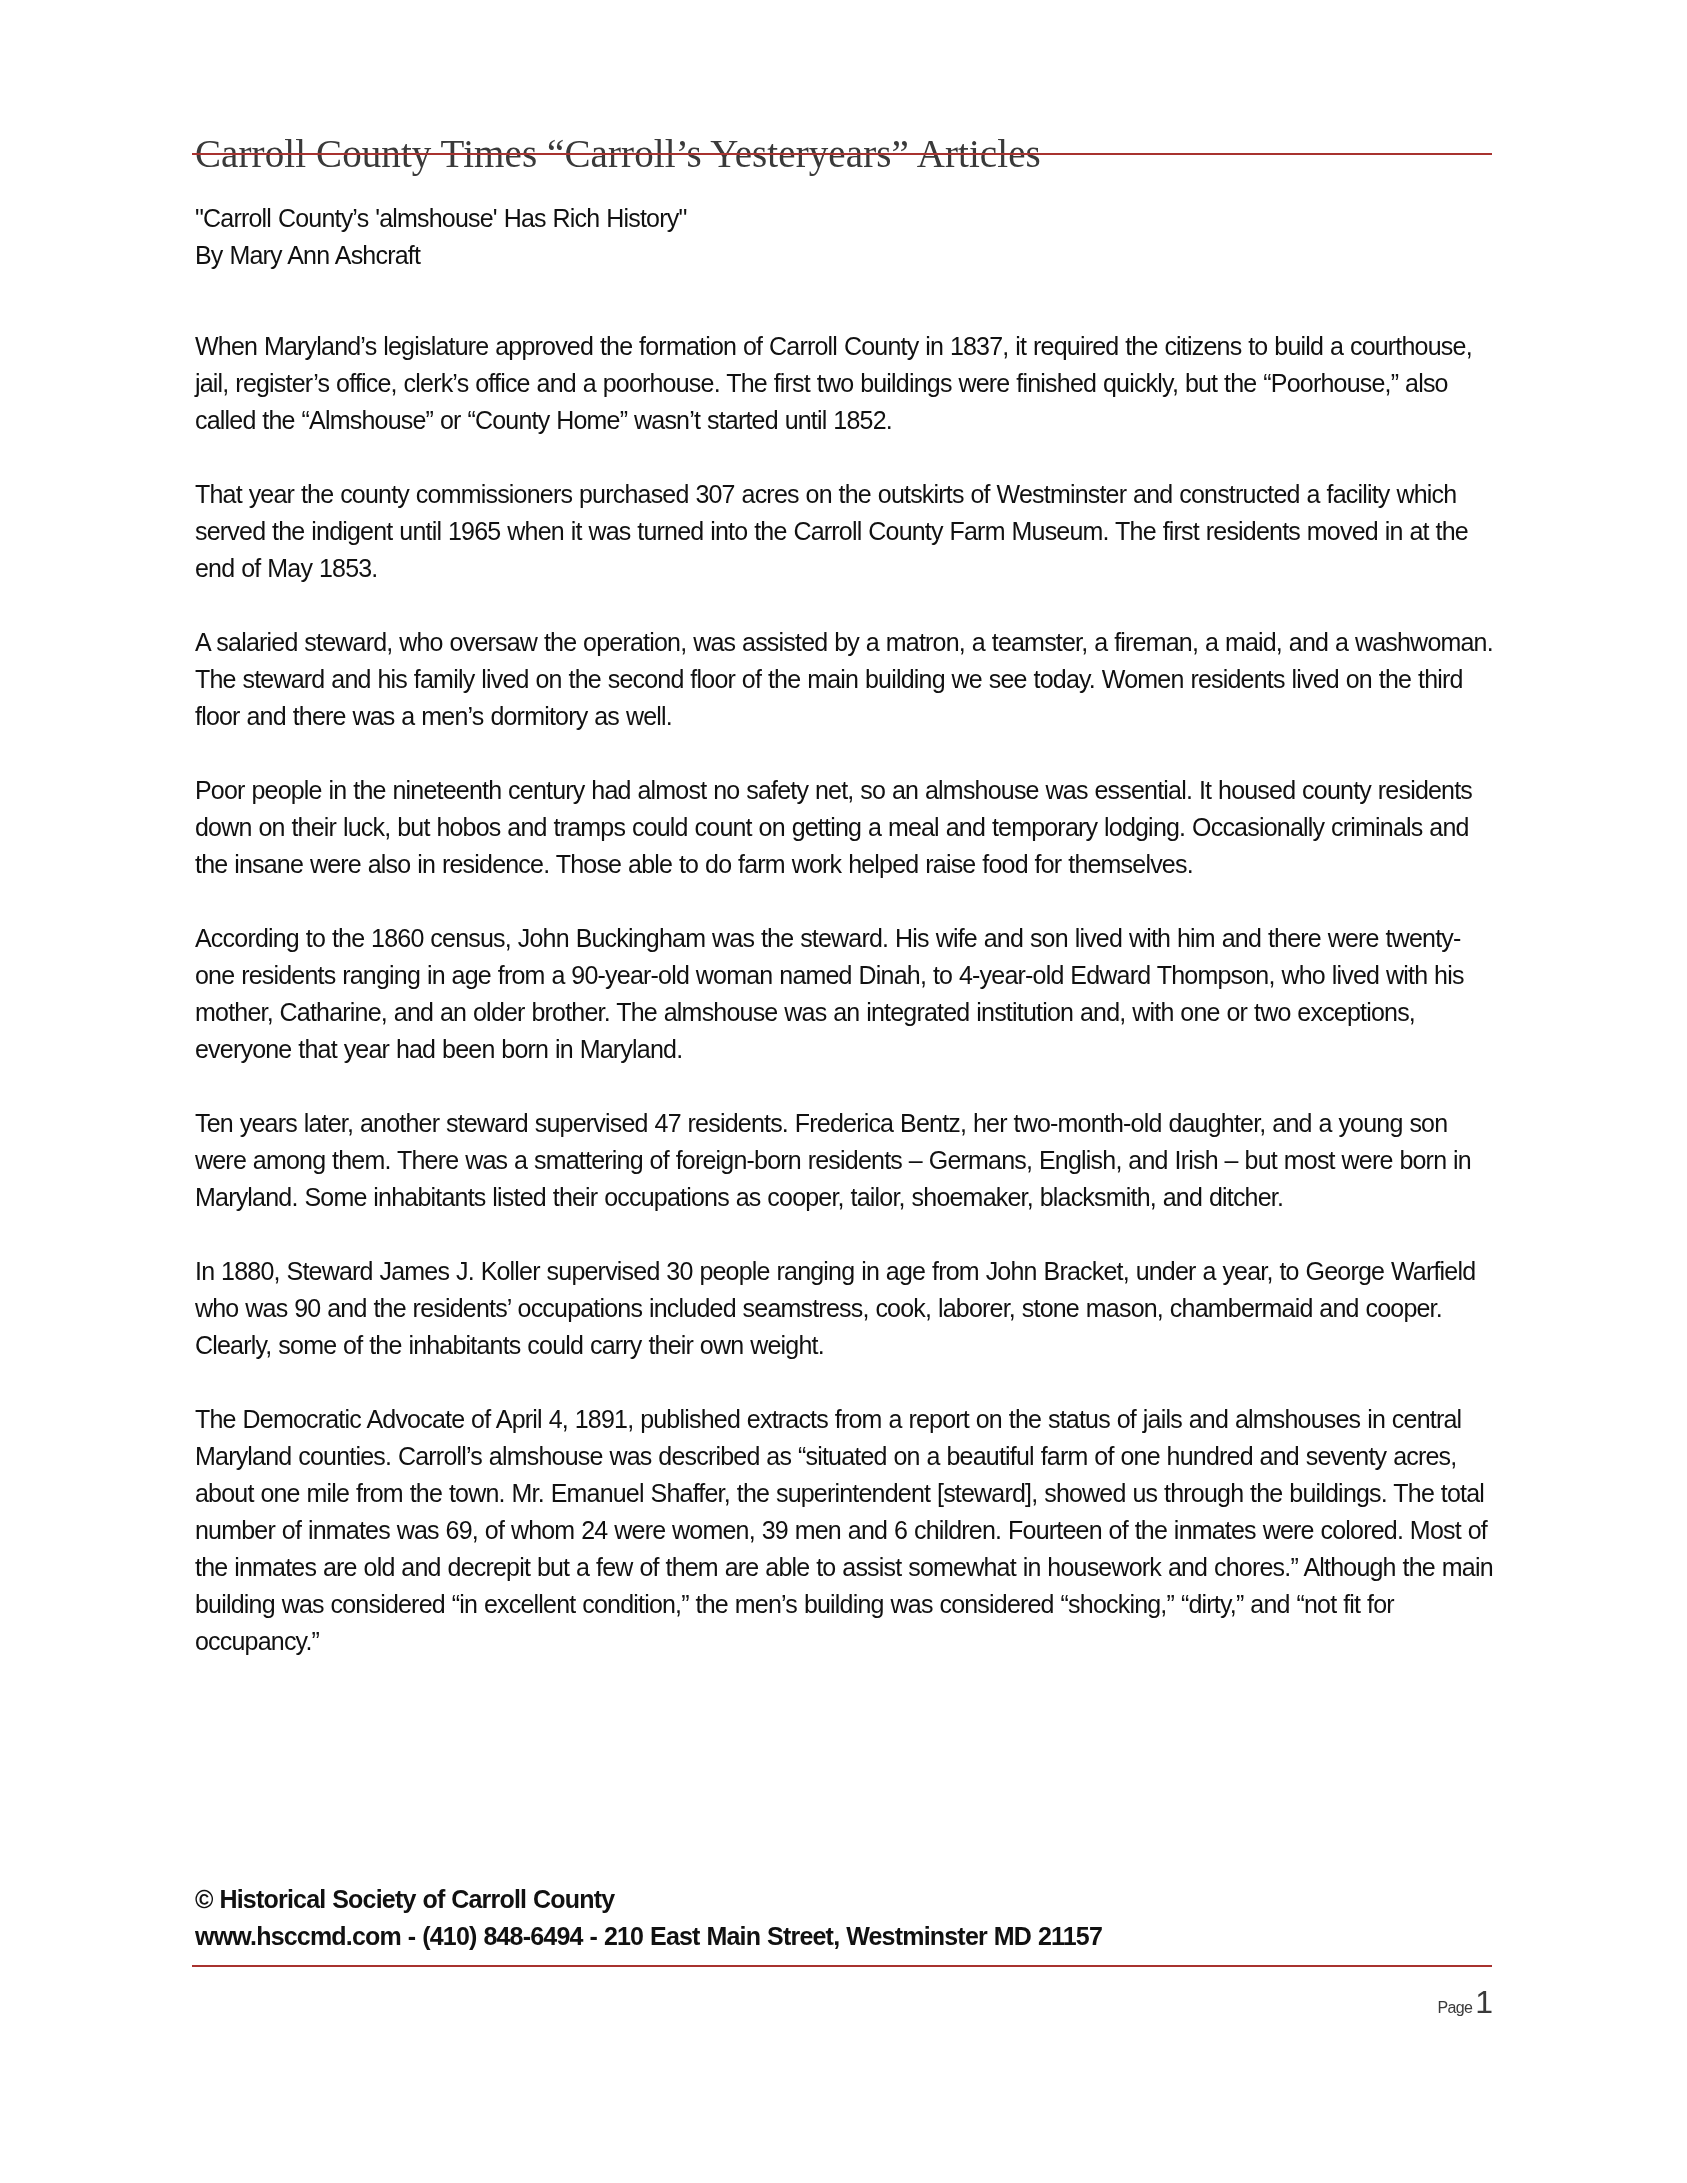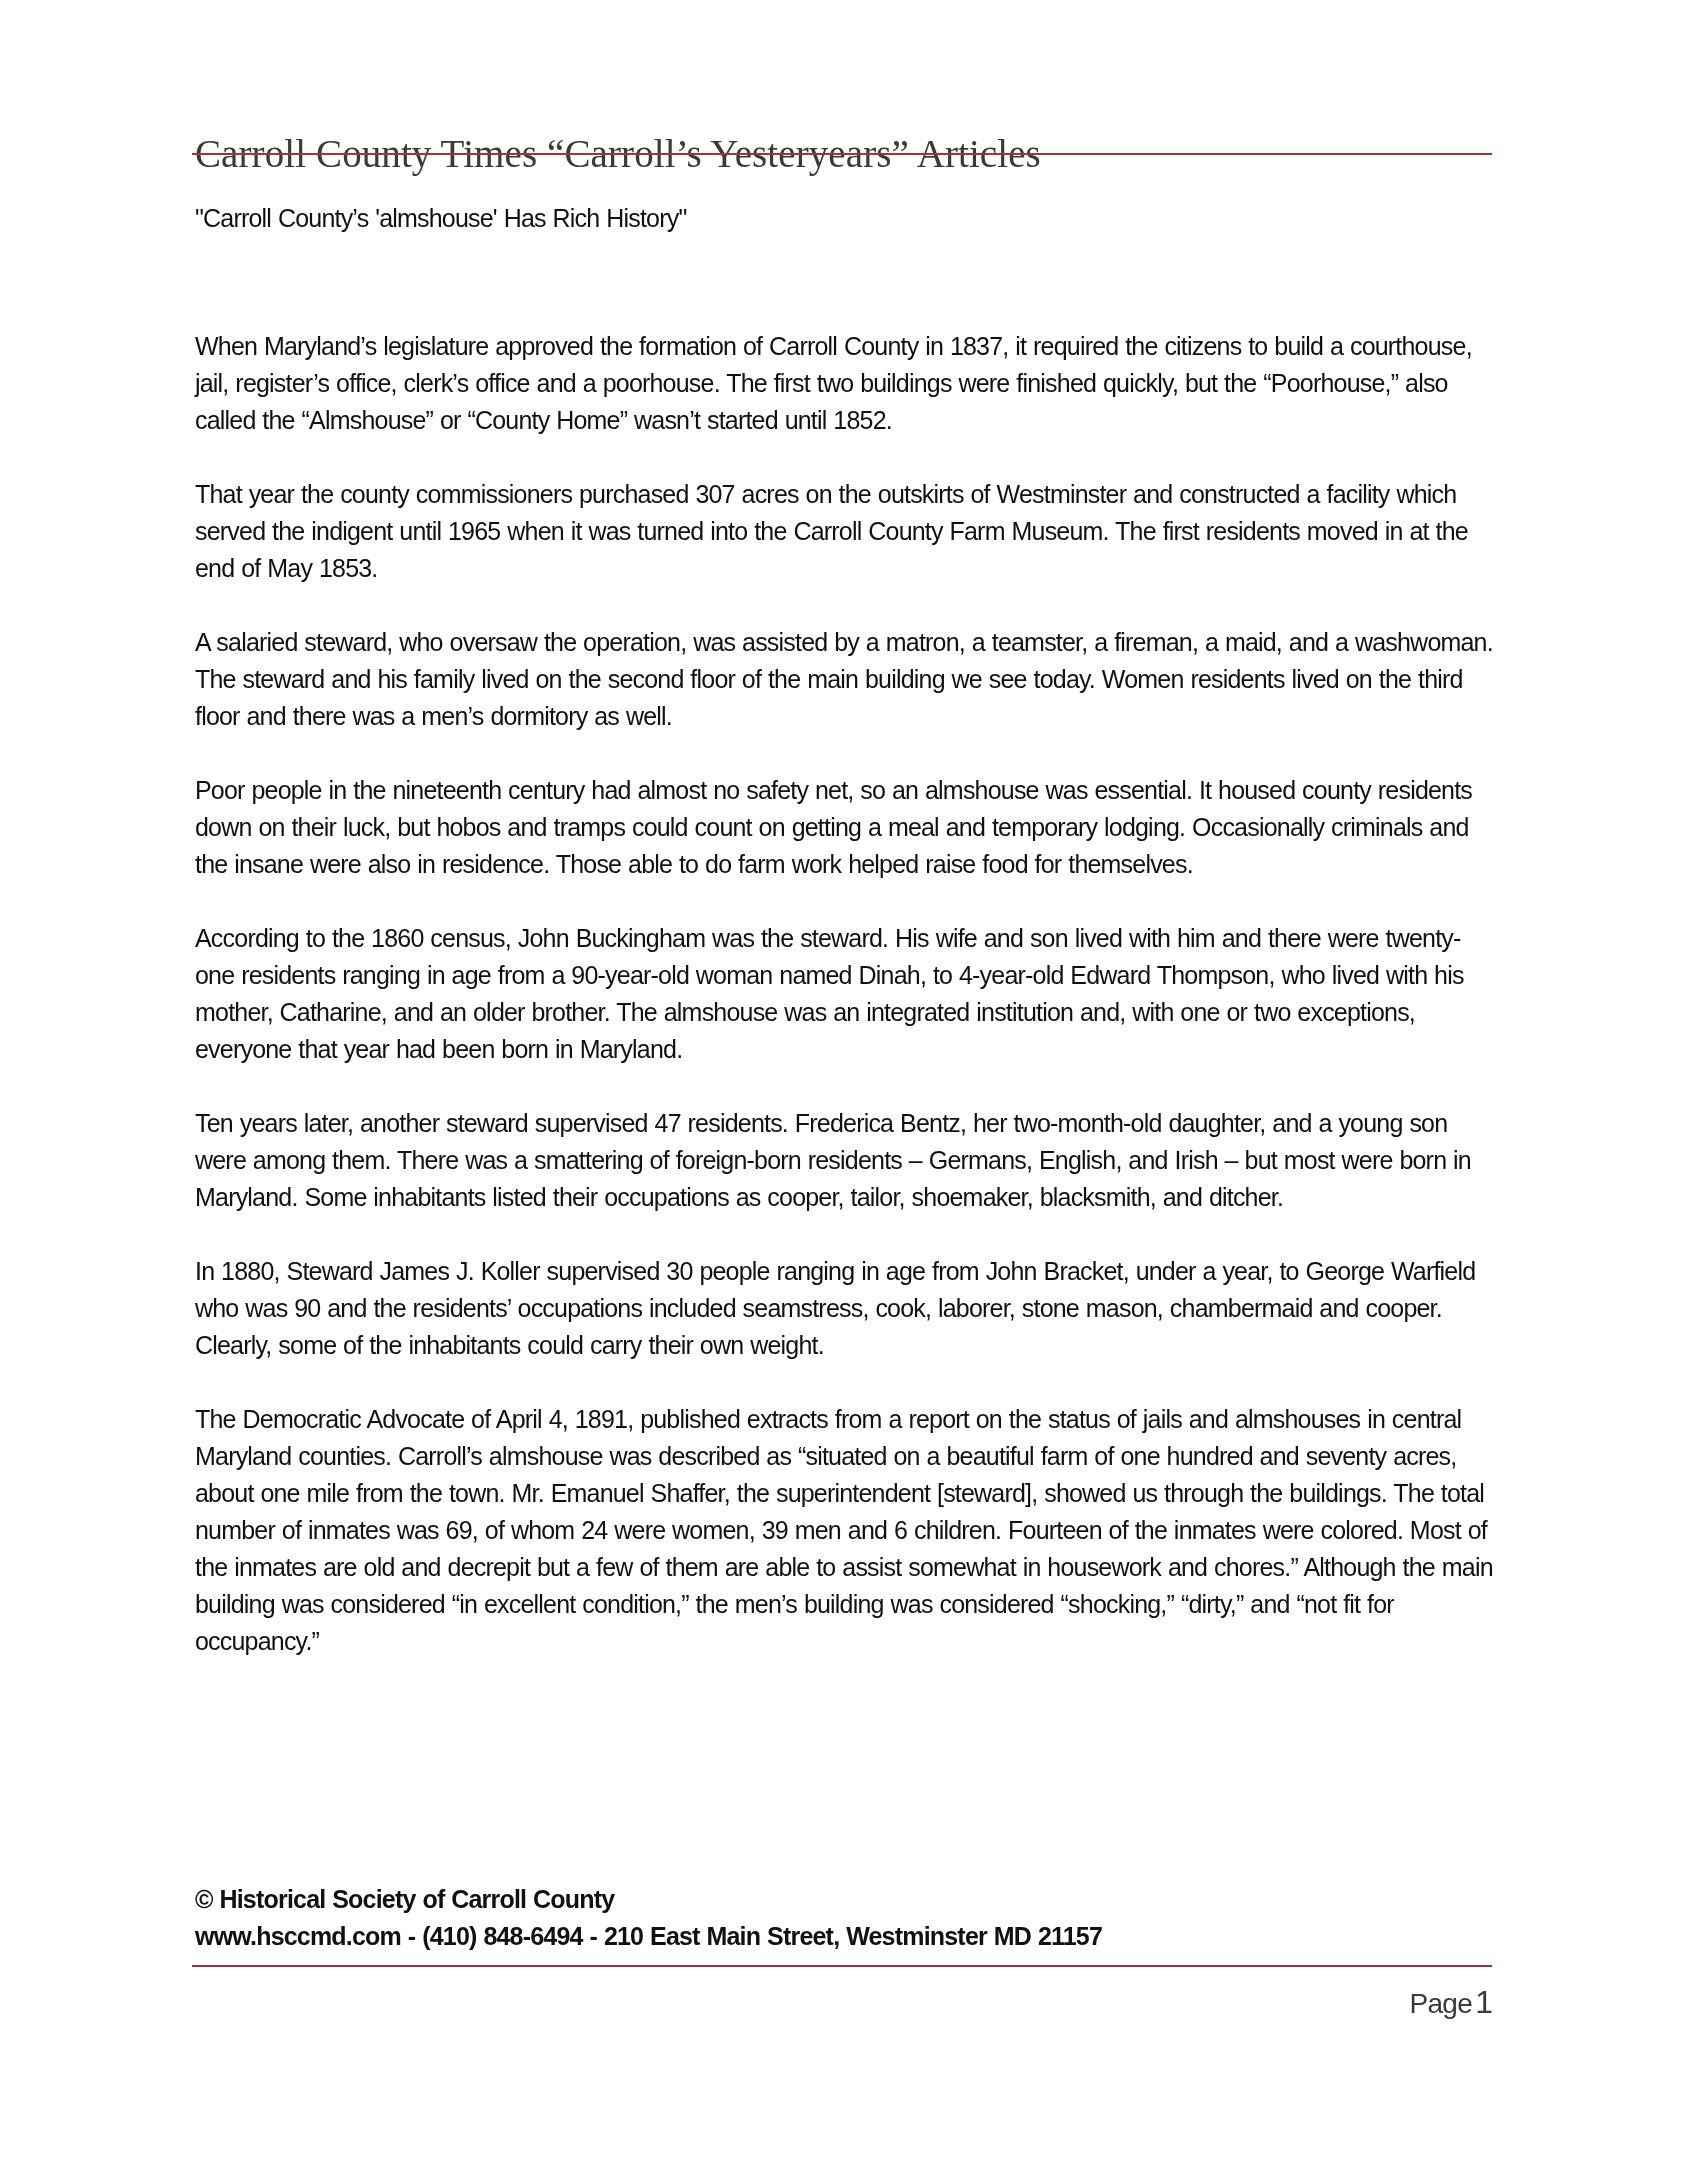--- a/index.html
+++ b/index.html
@@ -22,32 +22,33 @@
   .meta div { white-space: nowrap; }
   .body { position: absolute; top: 328px; left: 0; width: 1298px; }
   .body p { margin: 0 0 37px 0; }
   .footer { position: absolute; top: 1881px; left: 0; width: 1298px; font-weight: bold; }
   .footer div { white-space: nowrap; }
   .page-num {
     position: absolute; top: 1984px; right: 0;
     font-family: "Liberation Sans", "DejaVu Sans", sans-serif;
     color: #3a3a3a; white-space: nowrap;
   }
-  .page-num .lbl { font-size: 28px; letter-spacing: -0.7px; }
+  .page-num .lbl { font-size: 16px; letter-spacing: -0.7px; }
   .page-num .num { font-size: 32px; }
 </style>
 </head>
 <body>
 
 <div class="page">
   <div class="header-title">Carroll County Times “Carroll’s Yesteryears” Articles</div>
   <div class="rule top" style="background: rgb(168, 50, 47);"></div>
 
   <div class="meta text">
     <div>"Carroll County’s 'almshouse' Has Rich History"</div>
+    <div>By Mary Ann Ashcraft</div>
   </div>
 
   <div class="body text">
     <p>When Maryland’s legislature approved the formation of Carroll County in 1837, it required the citizens to build a courthouse, jail, register’s office, clerk’s office and a poorhouse.  The first two buildings were finished quickly, but the “Poorhouse,” also called the “Almshouse” or “County Home” wasn’t started until 1852.</p>
     <p>That year the county commissioners purchased 307 acres on the outskirts of Westminster and constructed a facility which served the indigent until 1965 when it was turned into the Carroll County Farm Museum.   The first residents moved in at the end of May 1853.</p>
     <p>A salaried steward, who oversaw the operation, was assisted by a matron, a teamster, a fireman, a maid, and a washwoman.  The steward and his family lived on the second floor of the main building we see today.  Women residents lived on the third floor and there was a men’s dormitory as well.</p>
     <p>Poor people in the nineteenth century had almost no safety net, so an almshouse was essential.   It housed county residents down on their luck, but hobos and tramps could count on getting a meal and temporary lodging.   Occasionally criminals and the insane were also in residence.  Those able to do farm work helped raise food for themselves.</p>
     <p>According to the 1860 census, John Buckingham was the steward.  His wife and son lived with him and there were twenty-one residents ranging in age from a 90-year-old woman named Dinah, to 4-year-old Edward Thompson, who lived with his mother, Catharine, and an older brother.  The almshouse was an integrated institution and, with one or two exceptions, everyone that year had been born in Maryland.</p>
     <p>Ten years later, another steward supervised 47 residents.  Frederica Bentz, her two-month-old daughter, and a young son were among them.  There was a smattering of foreign-born residents – Germans, English, and Irish – but most were born in Maryland.  Some inhabitants listed their occupations as cooper, tailor, shoemaker, blacksmith, and ditcher.</p>
     <p>In 1880, Steward James J. Koller supervised 30 people ranging in age from John Bracket, under a year, to George Warfield who was 90 and the residents’ occupations included seamstress, cook, laborer, stone mason, chambermaid and cooper.  Clearly, some of the inhabitants could carry their own weight.</p>

